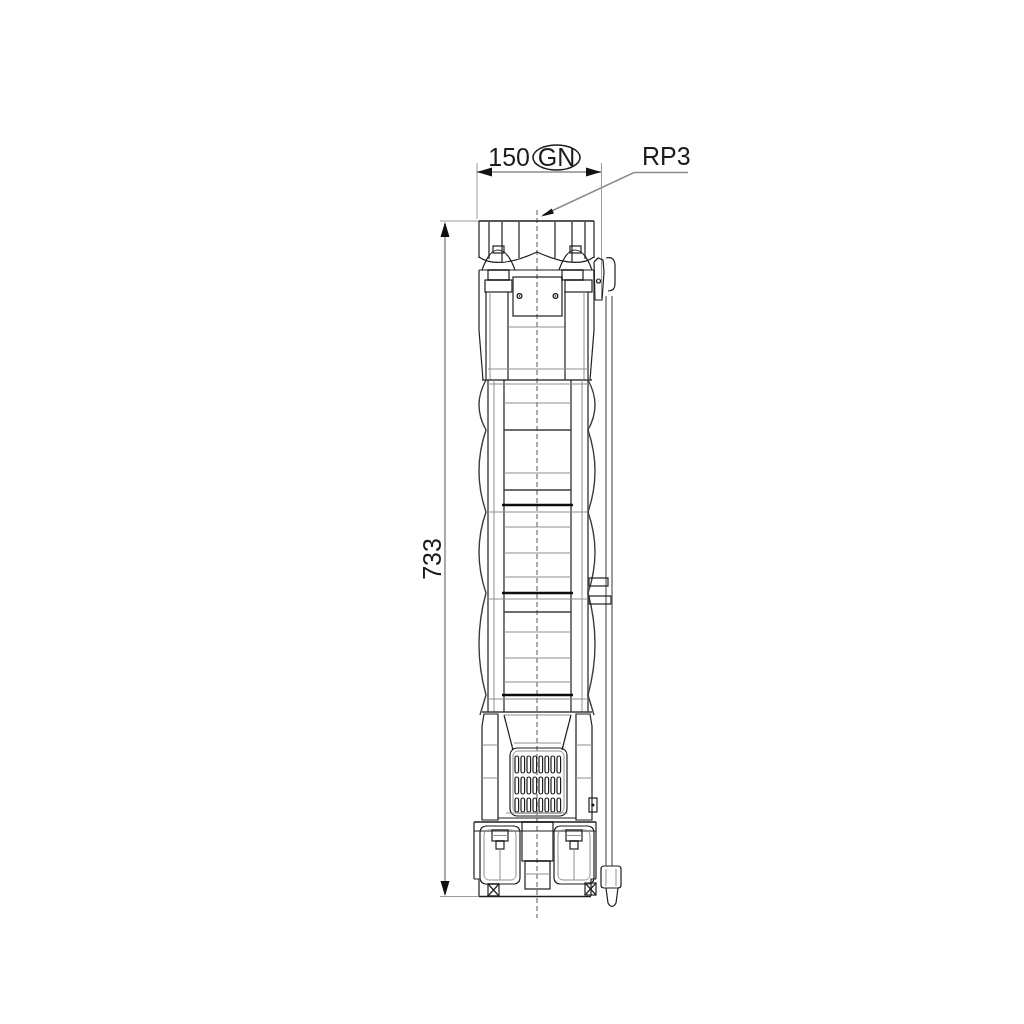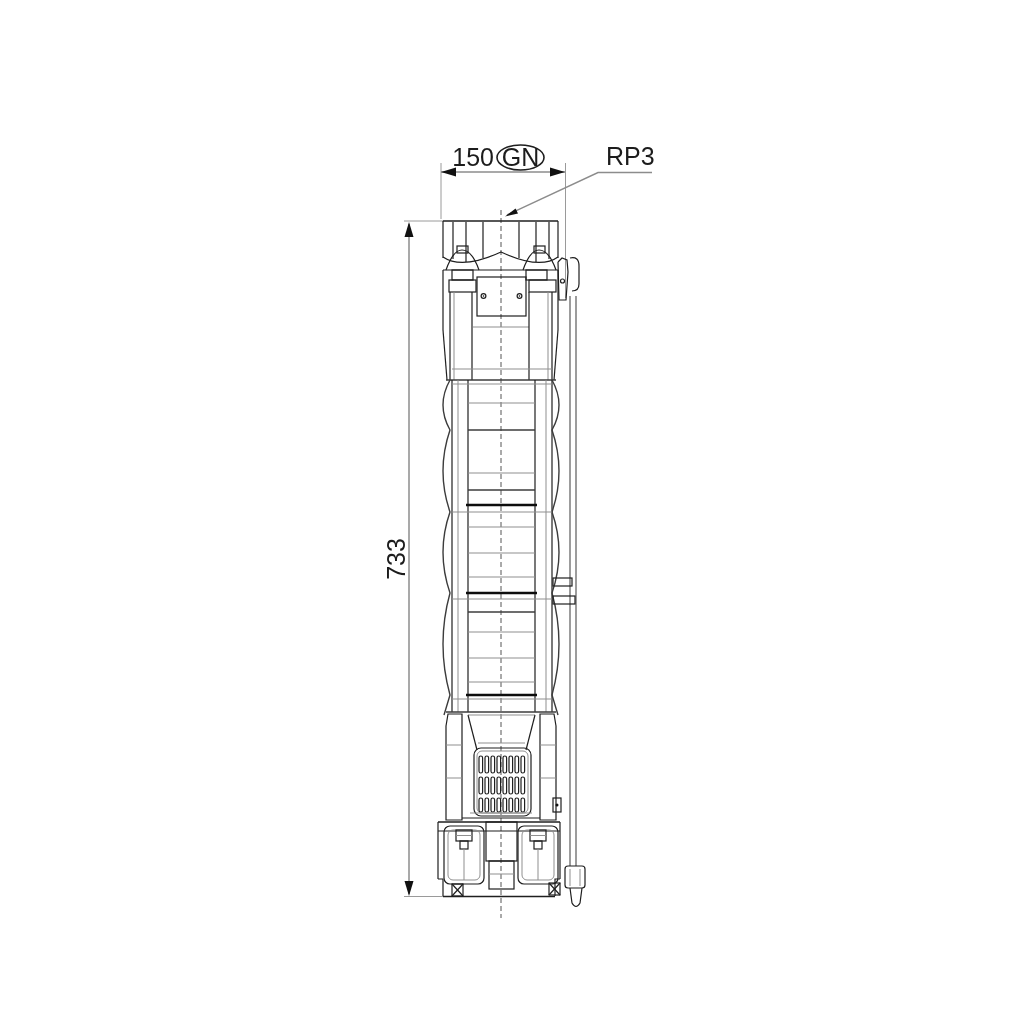--- a/index.html
+++ b/index.html
@@ -1,20 +1,20 @@
 <!DOCTYPE html>
 <html style="--line: #1f1f1f; --dim_line: #8c8c8c; --text: #1c1c1c; --background: #ffffff;"><head>
 <meta charset="utf-8">
 <style>
   :root{
     --line:#1f1f1f; --dim_line:#8c8c8c; --text:#1c1c1c; --background:#ffffff;
     --thick:#0d0d0d; --mid:#3c3c3c; --thin:#8f8f8f;
   }
   html,body{margin:0;padding:0;background:var(--background);}
-  .canvas{width:816px;height:1024px;background:var(--background);position:relative;overflow:hidden;}
+  .canvas{width:816px;height:1024px;background:var(--background);position:relative;overflow:hidden;margin-left:36px;}
   svg{display:block;}
   
   .ol{stroke:var(--line);stroke-width:1.2;fill:none;}
   .ol16{stroke:var(--line);stroke-width:1.6;fill:none;}
   .th{stroke:var(--thick);stroke-width:2.4;fill:none;}
   .md{stroke:var(--mid);stroke-width:1.4;fill:none;}
   .tn{stroke:var(--thin);stroke-width:1;fill:none;}
   .dim{stroke:var(--dim_line);stroke-width:1.5;fill:none;}
   .ext{stroke:#9a9a9a;stroke-width:1;fill:none;}
   .cable{stroke:#5a5a5a;stroke-width:1.2;fill:none;}

